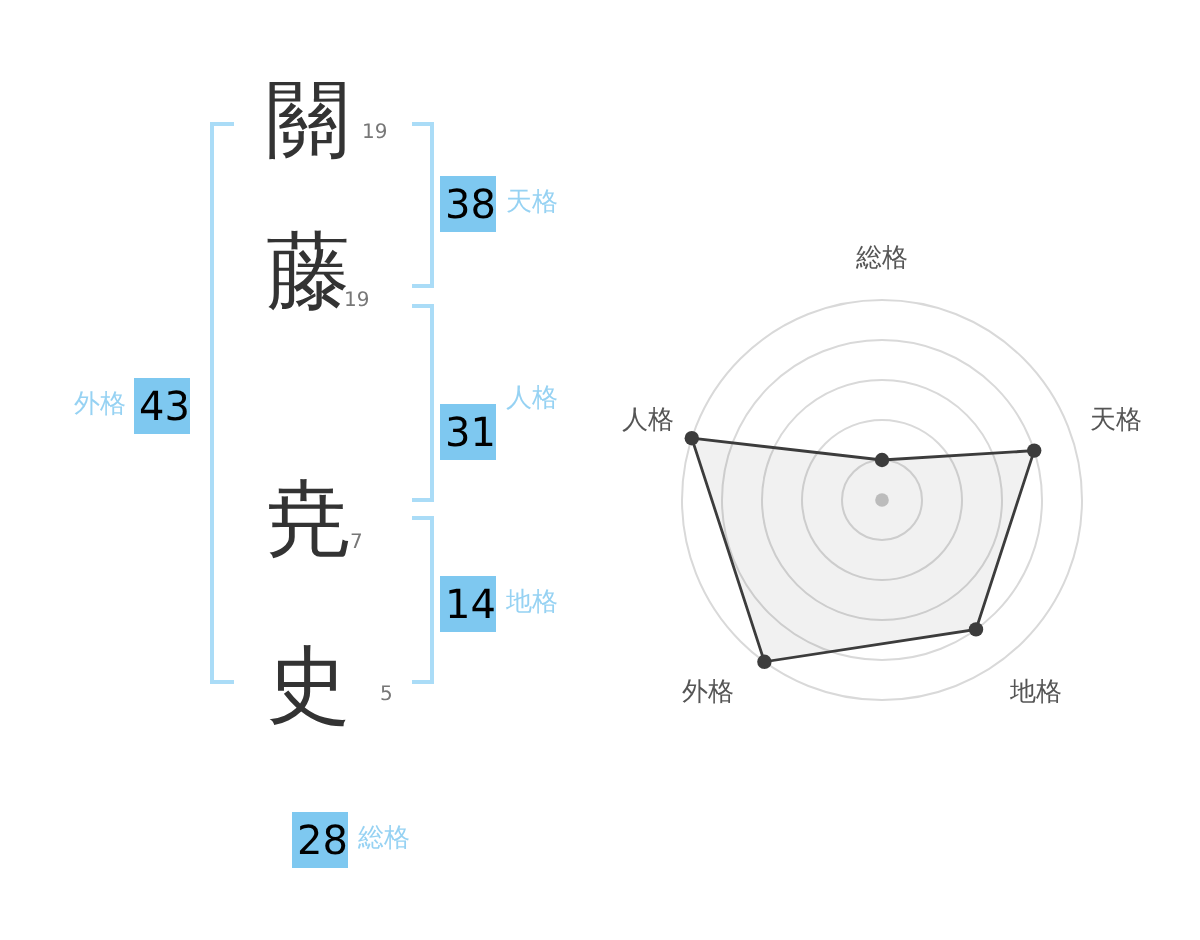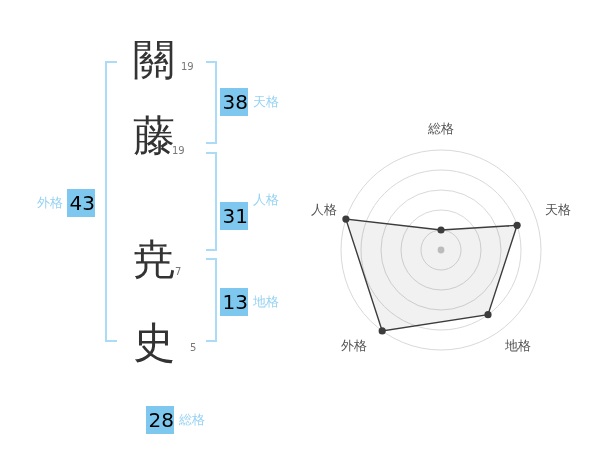--- a/index.html
+++ b/index.html
@@ -60,21 +60,21 @@
 <div class="abs bracket open-left" style="left:206px;top:61px;width:9px;height:79px;"></div>
 <div class="abs bracket open-left" style="left:206px;top:152px;width:9px;height:95px;"></div>
 <div class="abs bracket open-left" style="left:206px;top:258px;width:9px;height:80px;"></div>
 
 <span class="abs badge" style="left:220px;top:88px;">38</span>
 <span class="abs kaku-label" style="left:253px;top:95px;">天格</span>
 
 <span class="abs badge" style="left:220px;top:202px;">31</span>
 <span class="abs kaku-label" style="left:253px;top:193px;">人格</span>
 
-<span class="abs badge" style="left:220px;top:288px;">13</span>
+<span class="abs badge" style="left:220px;top:288px;">14</span>
 <span class="abs kaku-label" style="left:253px;top:295px;">地格</span>
 
 <span class="abs kaku-label right-align" style="left:35px;top:196px;">外格</span>
 <span class="abs badge" style="left:67px;top:189px;">43</span>
 
 <span class="abs badge" style="left:146px;top:406px;">28</span>
 <span class="abs kaku-label" style="left:179px;top:413px;">総格</span>
 
 <svg id="radar-chart" class="abs" style="left:280px;top:110px;" width="320" height="260" viewBox="0 0 320 260">
     <circle cx="161" cy="140" r="20" fill="none" stroke="#d9d9d9" stroke-width="1"></circle>

